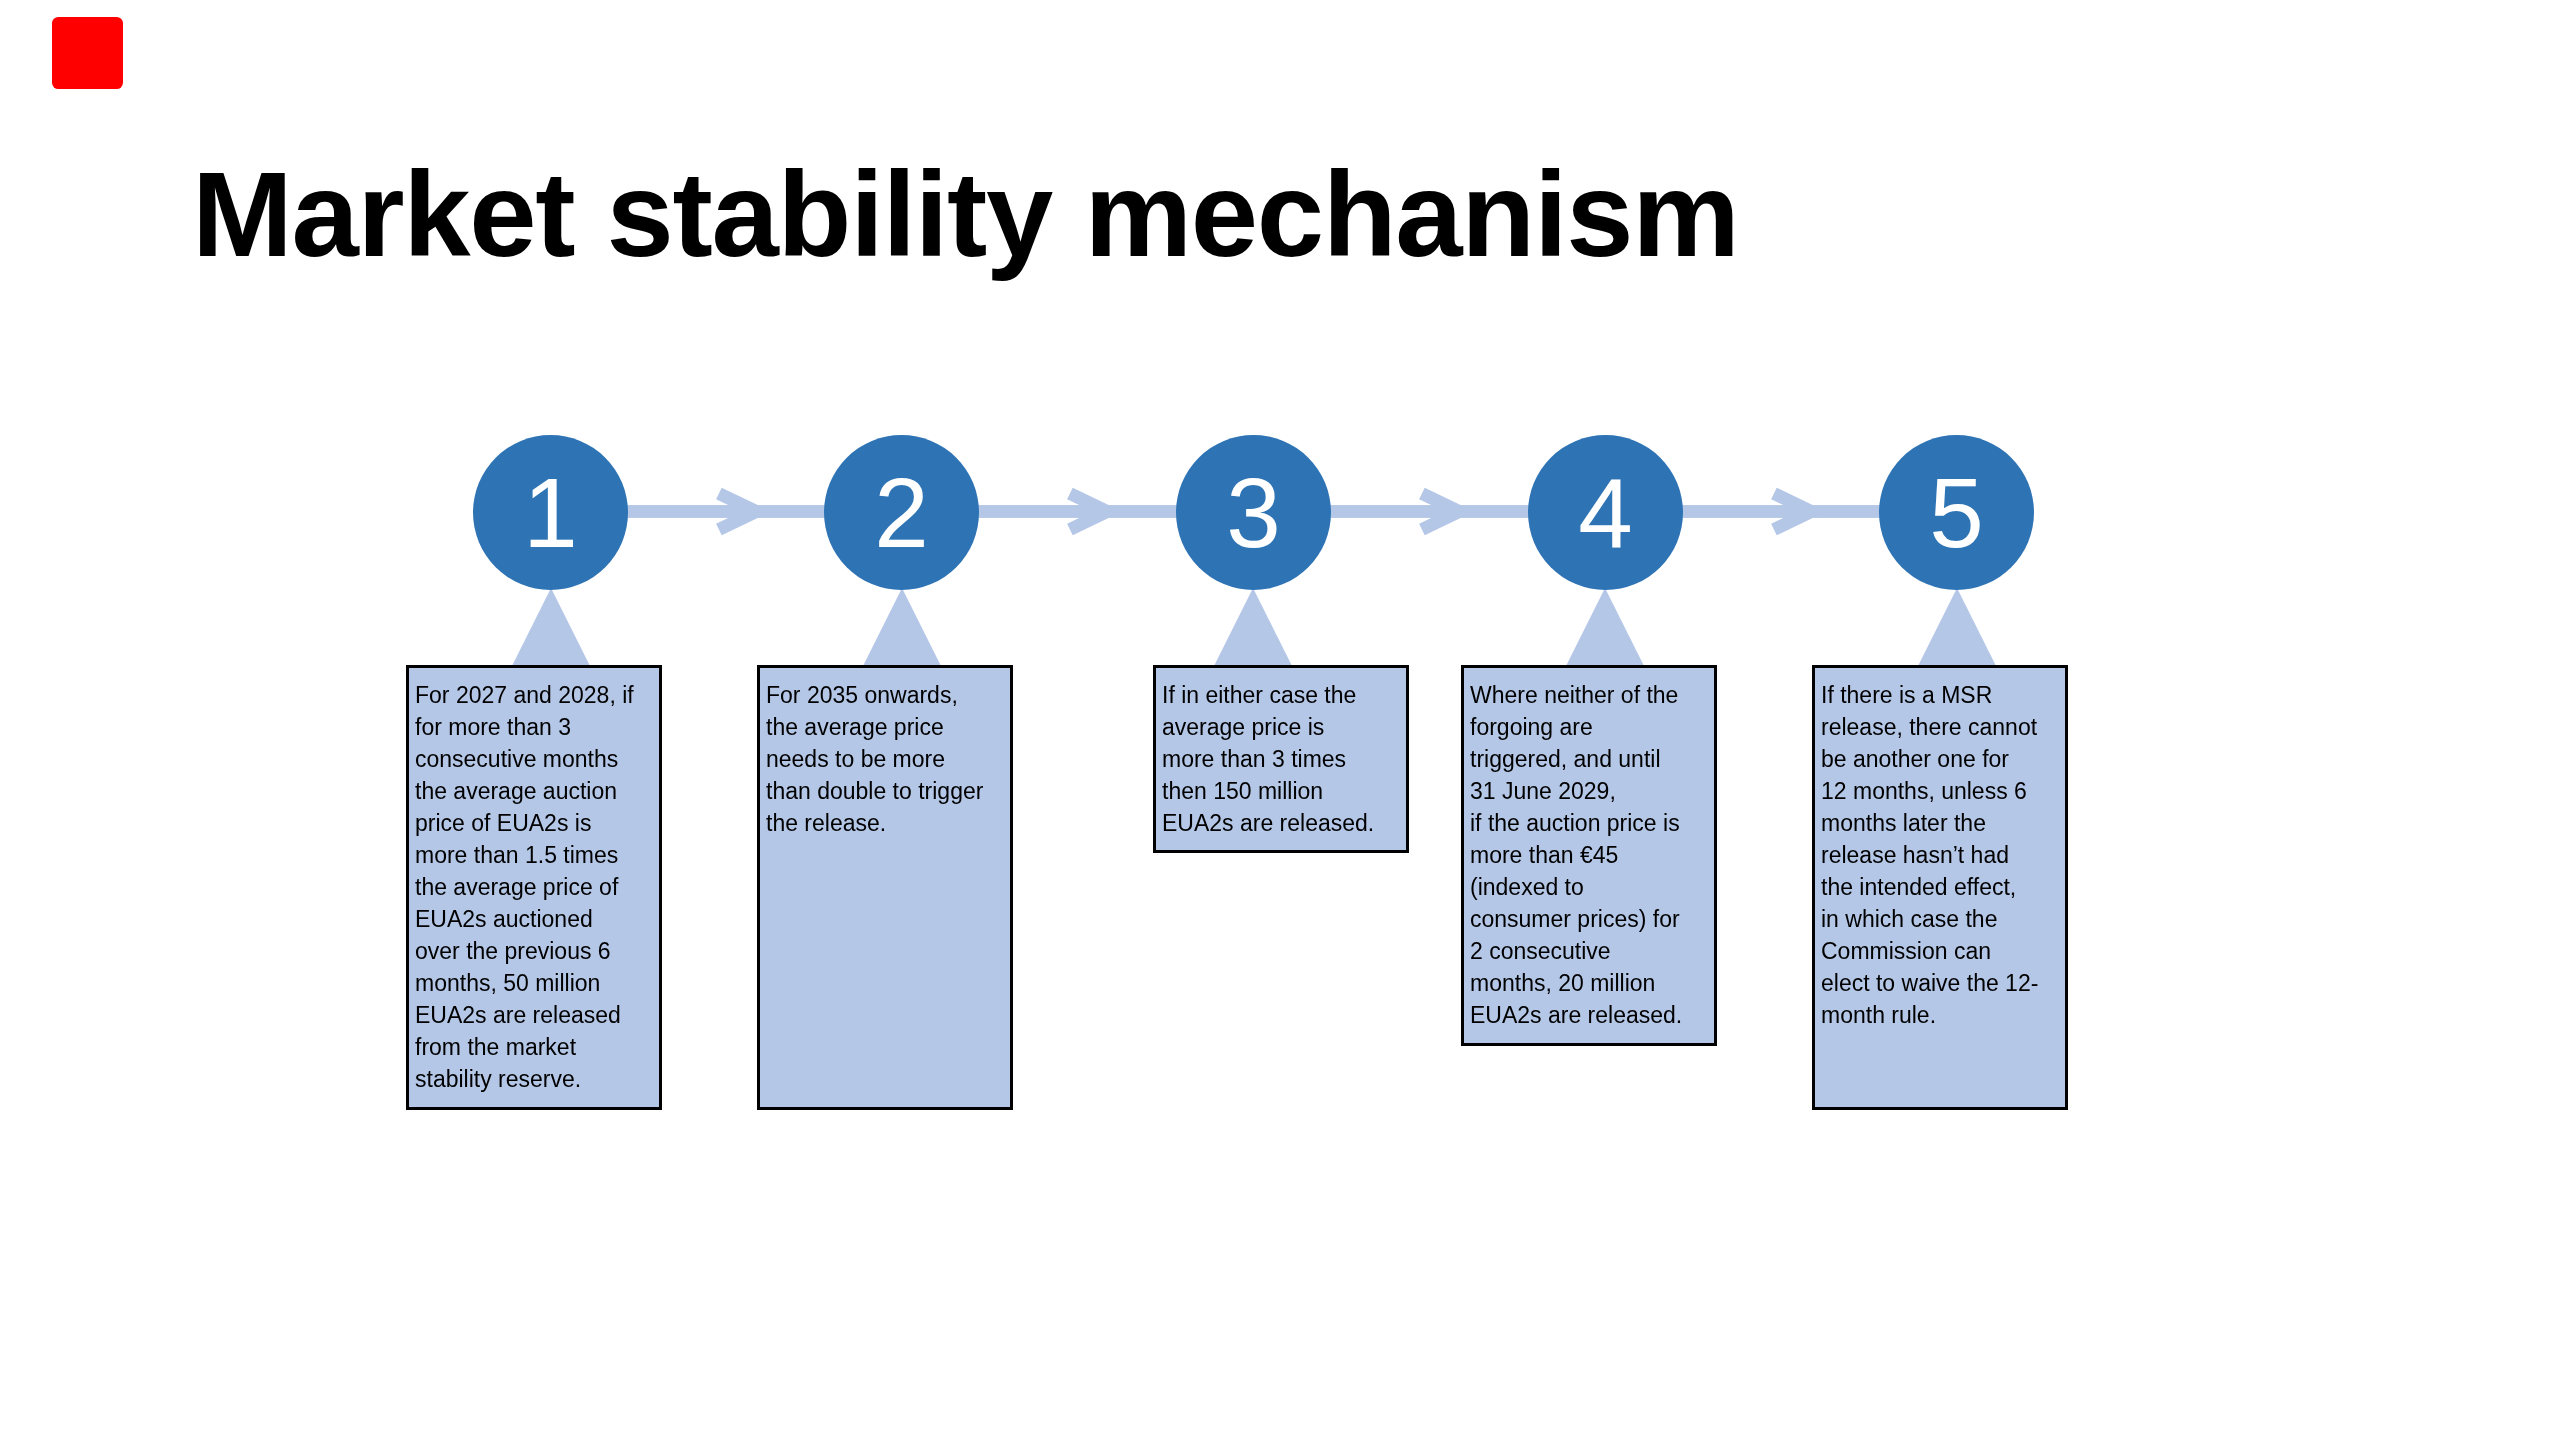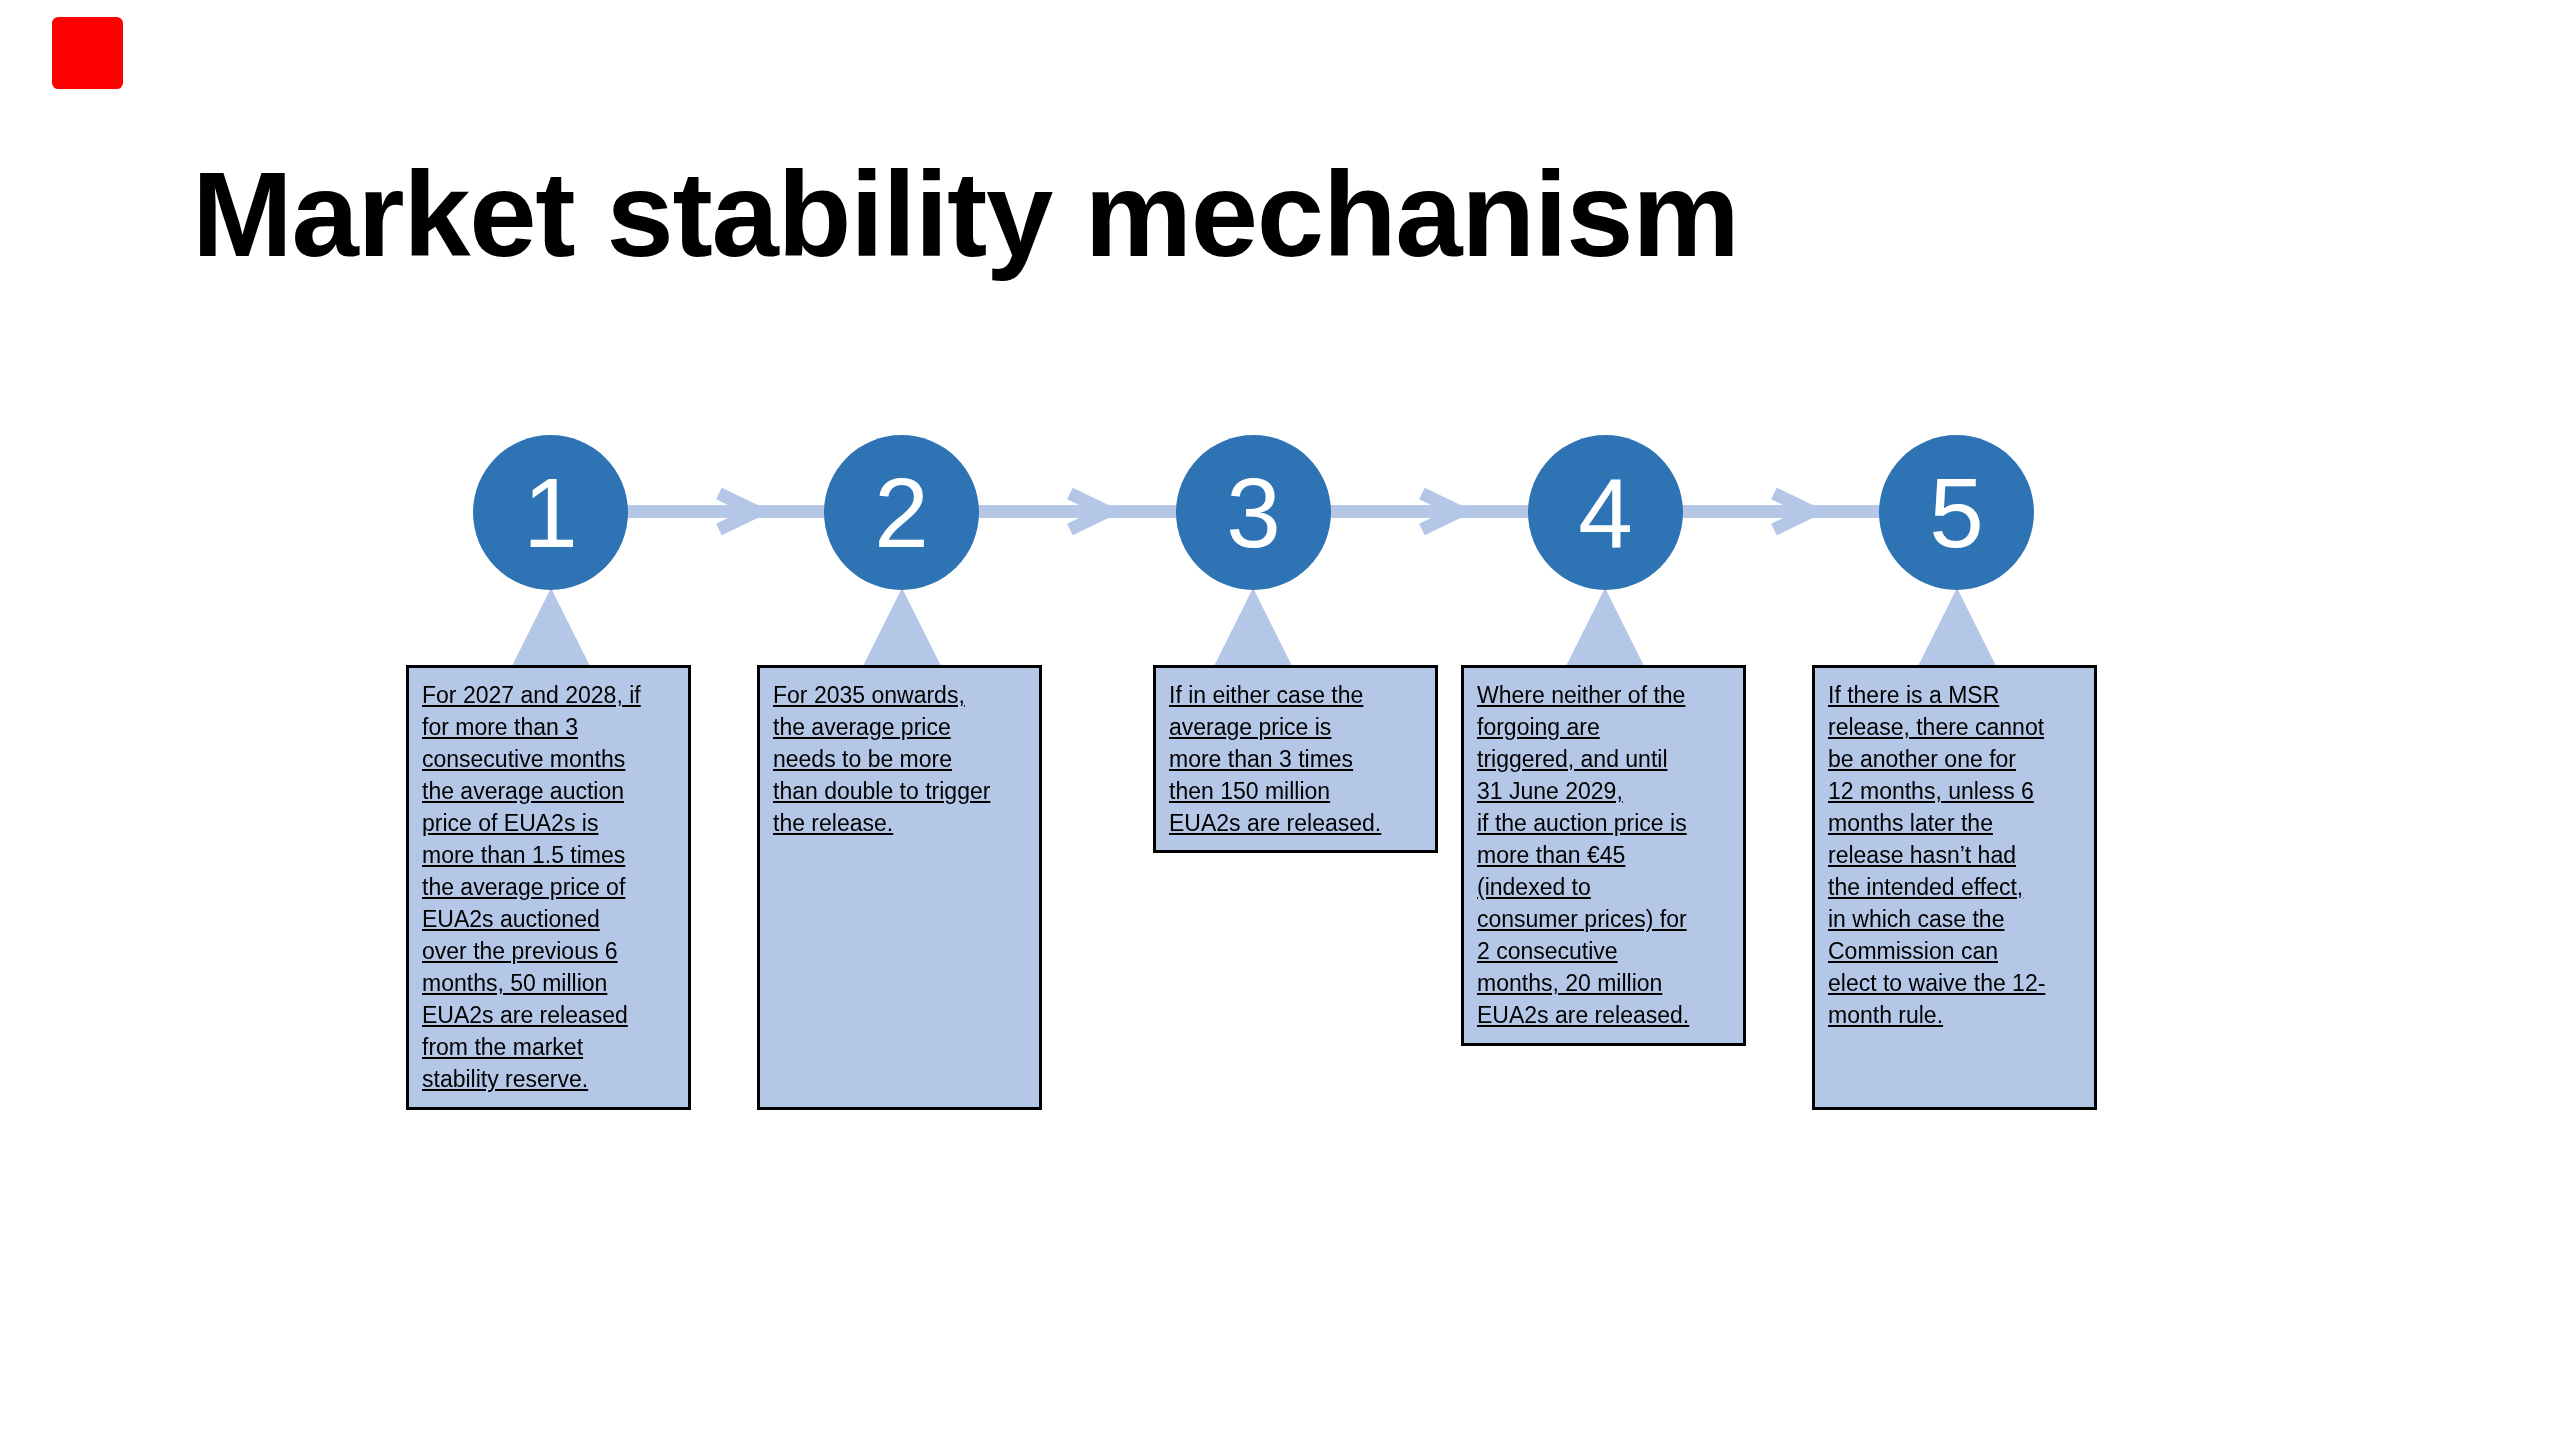--- a/index.html
+++ b/index.html
@@ -57,26 +57,25 @@
   .pointer{
     position:absolute;top:588px;width:80px;height:80px;
     background:var(--light);
     clip-path:polygon(50% 0,100% 100%,0 100%);
     z-index:2;
   }
   .pt1{left:511px;} .pt2{left:862px;} .pt3{left:1213px;} .pt4{left:1565px;} .pt5{left:1917px;}
 
   
   .box{
-    position:absolute;top:665px;width:285px;
+    position:absolute;top:665px;width:256px;
     background:var(--light);
     border:3.2px solid var(--border);
-    padding:11px 13px;
+    padding:11px 6px;
     z-index:4;
-    text-decoration:underline;
   }
   .box .box-text{
     color:var(--ink);font-size:23px;line-height:32px;
     white-space:pre-line;
   }
   .bx1{left:406px;height:445px;}
   .bx2{left:757px;height:445px;}
   .bx3{left:1109px;height:188px;margin-left:44px;}
   .bx4{left:1461px;height:381px;}
   .bx5{left:1812px;height:445px;}

